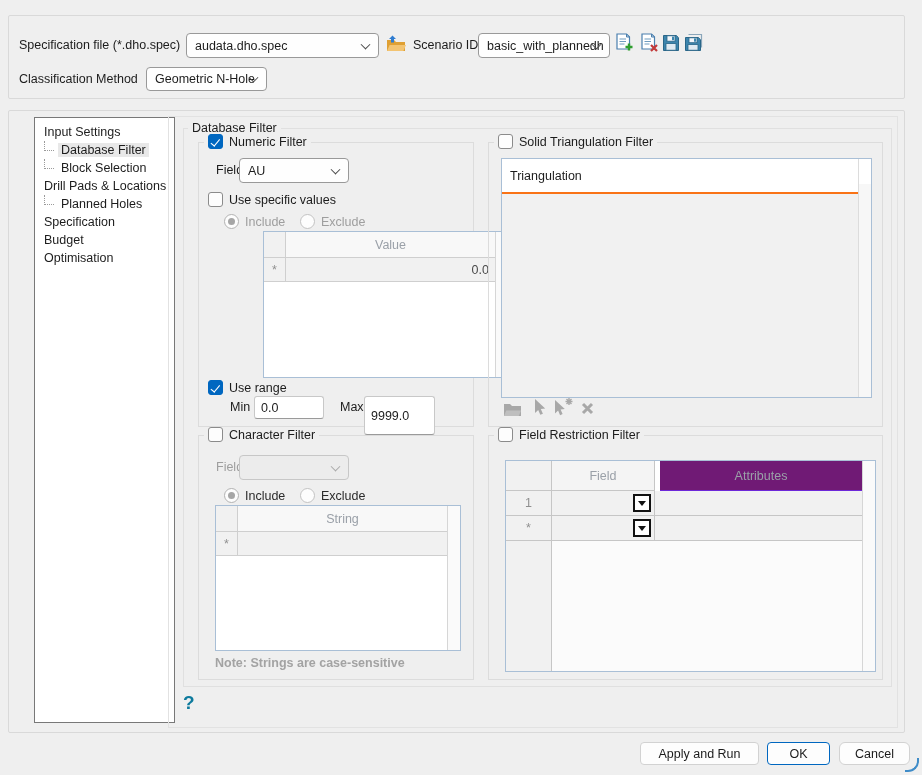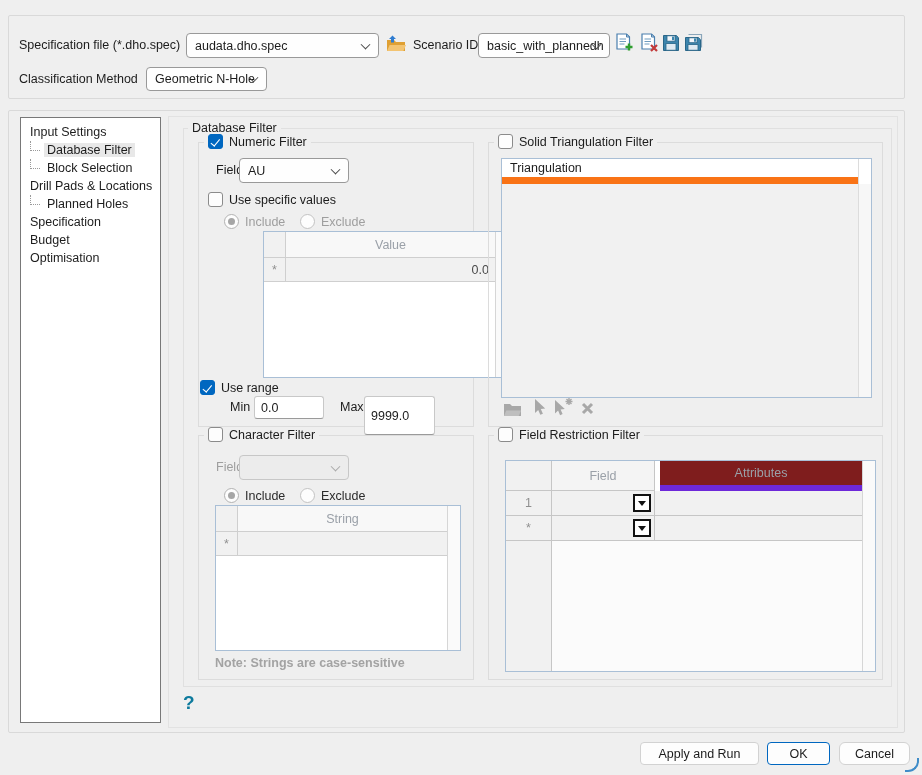--- a/index.html
+++ b/index.html
@@ -63,21 +63,21 @@
   .grp-caption{
     position:absolute;top:-9px;left:5px;background:#efefef;
     padding:0 4px;display:flex;align-items:center;gap:6px;white-space:nowrap;
   }
   .grp-title{
     position:absolute;top:-8px;left:4px;background:#efefef;
     padding:0 4px;white-space:nowrap;color:#1c1c1c;
   }
 
   
-  .tree{position:absolute;background:#fff;border:1px solid #787878;box-sizing:border-box;padding-top:5px;}
+  .tree{position:absolute;background:#fff;border:1px solid #787878;box-sizing:border-box;padding-top:5px;margin-left:14px;}
   .tree-item{height:18px;display:flex;align-items:center;cursor:default;}
   .tree-item.lvl0{padding-left:6px;}
   .tree-item.lvl1{padding-left:9px;}
   .tree-line{
     width:9px;height:9px;margin-right:4px;margin-top:-8px;
     border-left:1px dotted #9a9a9a;border-bottom:1px dotted #9a9a9a;flex:0 0 auto;
   }
   .ti-label{padding:0 3px;white-space:nowrap;}
   .ti-label.sel{background:#e8e8e8;}
 
@@ -89,29 +89,29 @@
   .vt-corner{left:0;top:0;width:22px;height:26px;background:#f1f1f1;border-right:1px solid #cfcfcf;border-bottom:1px solid #cfcfcf;}
   .vt-hdr{left:22px;top:0;right:13px;height:26px;background:#f8f8f8;border-bottom:1px solid #cfcfcf;
           display:flex;align-items:center;justify-content:center;color:#9aa0a8;}
   .vt-rowhdr{left:0;top:26px;width:22px;height:24px;background:#f1f1f1;border-right:1px solid #cfcfcf;border-bottom:1px solid #cfcfcf;
           display:flex;align-items:center;justify-content:center;color:#8f8f8f;}
   .vt-cell{left:22px;top:26px;right:13px;height:24px;background:#f1f1f1;border-bottom:1px solid #cfcfcf;
           display:flex;align-items:center;justify-content:flex-end;padding-right:6px;color:#4a4a4a;}
   
   .tri-list{position:absolute;background:#f1f1f1;border:1px solid #a9bfd6;box-sizing:border-box;}
   .tri-list > div{position:absolute;box-sizing:border-box;}
-  .tri-hdr{left:0;right:13px;top:0;height:25px;background:#fff;border-bottom:7px solid #f97316;
+  .tri-hdr{left:0;right:13px;top:0;height:35px;background:#fff;border-bottom:2px solid #f97316;
           display:flex;align-items:center;padding-left:8px;color:#1c1c1c;}
   .tri-scroll{right:0;top:0;bottom:0;width:13px;border-left:1px solid #dcdcdc;background:#f7f7f7;}
   .tri-scroll::before{content:"";position:absolute;left:0;right:0;top:0;height:25px;background:#fff;}
   
   .frt-hdr-corner{left:0;top:0;width:46px;height:30px;background:#f1f1f1;border-right:1px solid #c6c6c6;border-bottom:1px solid #c6c6c6;}
   .frt-hdr-field{left:46px;top:0;width:103px;height:30px;background:#f4f4f4;border-right:1px solid #c6c6c6;border-bottom:1px solid #c6c6c6;
           display:flex;align-items:center;justify-content:center;color:#9aa0a8;}
-  .frt-hdr-attr{left:154px;top:0;right:13px;height:30px;background:#7f1d1d;border-bottom:6px solid #6d28d9;
+  .frt-hdr-attr{left:154px;top:0;right:13px;height:30px;background:#701a75;border-bottom:1px solid #6d28d9;
           display:flex;align-items:center;justify-content:center;color:#9aa0a8;}
   .frt-rowhdr{left:0;width:46px;height:25px;background:#f1f1f1;border-right:1px solid #c6c6c6;border-bottom:1px solid #c6c6c6;
           display:flex;align-items:center;justify-content:center;color:#8f8f8f;}
   .frt-cell-field{left:46px;width:103px;height:25px;background:#f1f1f1;border-right:1px solid #c6c6c6;border-bottom:1px solid #c6c6c6;}
   .frt-cell-attr{left:149px;right:13px;height:25px;background:#f1f1f1;border-bottom:1px solid #c6c6c6;}
   .frt-bodyhdr{left:0;top:80px;bottom:0;width:46px;background:#f1f1f1;border-right:1px solid #c6c6c6;}
   .frt-body{left:46px;top:80px;bottom:0;right:13px;background:#fbfbfb;}
   .dd-btn{
     position:absolute;right:3px;top:3px;width:18px;height:18px;
     background:#fff;border:2px solid #111;box-sizing:border-box;
@@ -280,21 +280,21 @@
           </div>
 
           <div class="tbl" style="left:16px;top:88px;width:246px;height:147px;margin-left:48px;">
             <div class="tbl-scroll"></div>
             <div class="vt-corner"></div>
             <div class="vt-hdr">Value</div>
             <div class="vt-rowhdr">*</div>
             <div class="vt-cell">0.0</div>
           </div>
 
-          <div class="inline-ctl" style="left:1px;top:237px;">
+          <div class="inline-ctl" style="left:9px;top:237px;">
             <span class="cb checked"></span>
             <span>Use range</span>
           </div>
 
           <span class="lbl" style="left:31px;top:257px;">Min</span>
           <input class="tinput" style="left: 55px; top: 253px; width: 70px; height: 23px;" value="0.0">
           <span class="lbl" style="left:141px;top:257px;">Max</span>
           <input class="tinput" style="left: 165px; top: 253px; width: 71px; height: 39px;" value="9999.0">
         </div>
 

